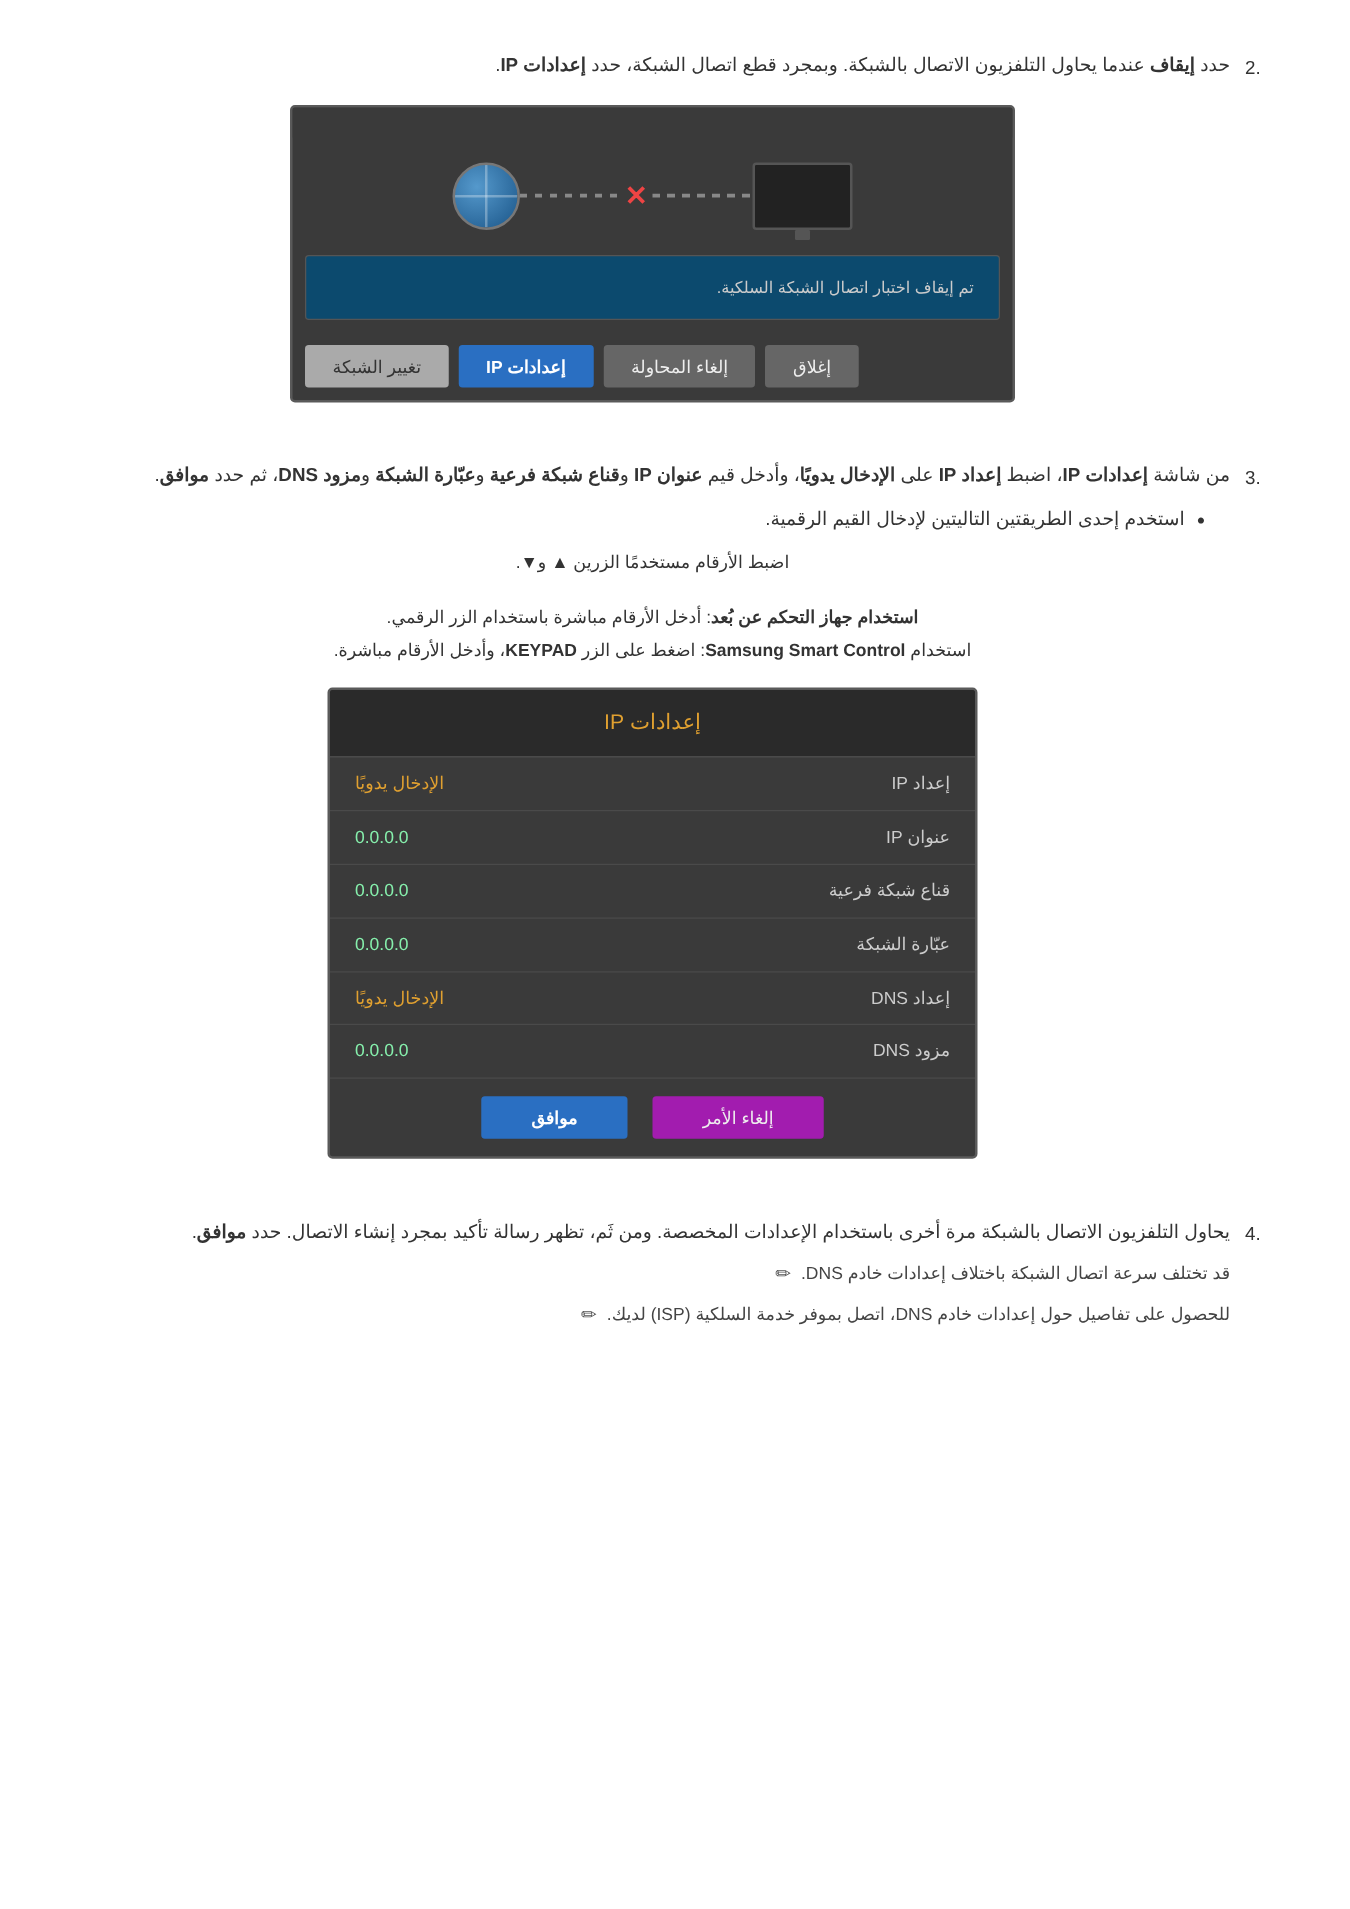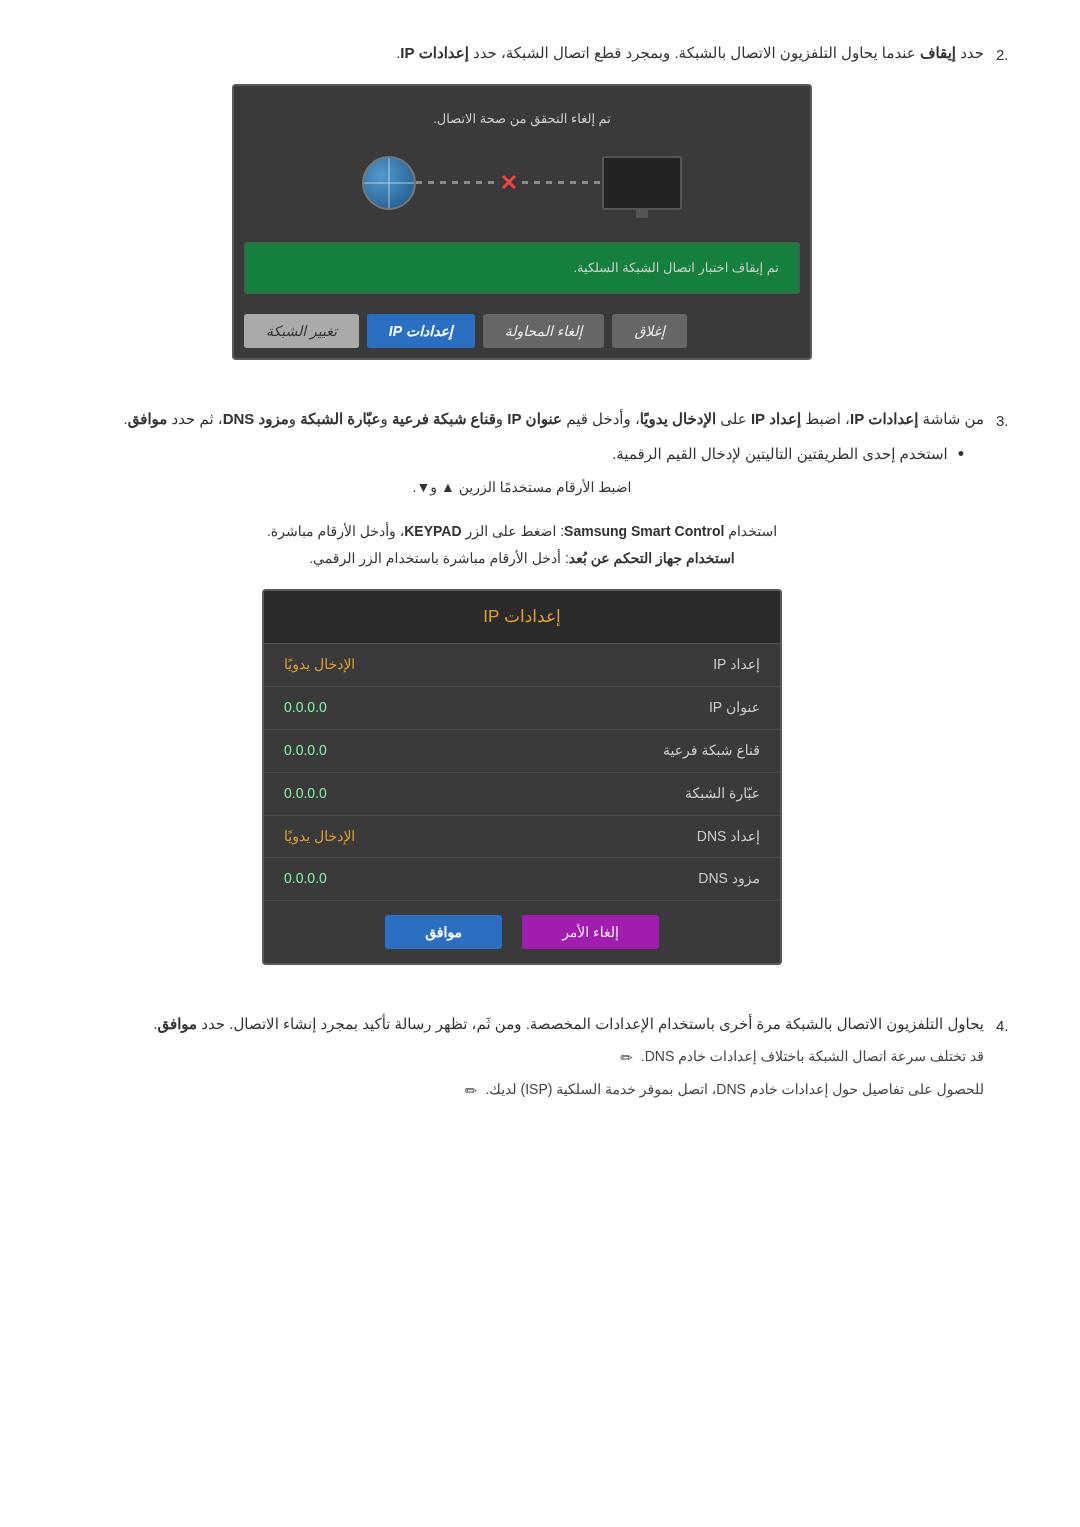--- a/index.html
+++ b/index.html
@@ -148,22 +148,22 @@
       position: absolute;
       top: 50%;
       left: 0;
       right: 0;
       height: 2px;
       background: rgba(255,255,255,0.3);
       transform: translateY(-50%);
     }
 
     .dialog-message-box {
-      background: #15803d;
-      margin: 12px 10px 10px;
+      background: #0c4a6e;
+      margin: 0 10px 10px;
       padding: 14px 20px;
       border: 1px solid #555;
       border-radius: 3px;
       text-align: right;
       direction: rtl;
     }
 
     .dialog-message {
       color: #ccc;
       font-size: 13px;
@@ -176,21 +176,20 @@
       justify-content: flex-end;
     }
 
     .btn-dialog {
       padding: 9px 22px;
       border: none;
       border-radius: 3px;
       font-size: 14px;
       cursor: pointer;
       direction: rtl;
-      font-style: italic;
     }
 
     .btn-gray {
       background: #666;
       color: #eee;
     }
 
     .btn-blue {
       background: #2a6fc2;
       color: #fff;
@@ -346,21 +345,20 @@
 
 <div class="step">
   <div class="step-number">2.</div>
   <div class="step-content">
     <div class="step-text">
       حدد <span class="bold">إيقاف</span> عندما يحاول التلفزيون الاتصال بالشبكة. وبمجرد قطع اتصال الشبكة، حدد <span class="bold">إعدادات IP</span>.
     </div>
 
     <div class="dialog-outer">
       <div class="dialog-header">
-        <div class="dialog-subtitle">تم إلغاء التحقق من صحة الاتصال.</div>
       </div>
 
       <div class="dialog-icons-area">
         <div class="tv-icon"></div>
         <div class="dotted-line"></div>
         <span class="x-mark">✕</span>
         <div class="dotted-line"></div>
         <div class="globe-icon"></div>
       </div>
 
@@ -387,24 +385,24 @@
 
     <div class="bullet-section">
       <div class="bullet-item">
         <span class="bullet-dot">•</span>
         <span>استخدم إحدى الطريقتين التاليتين لإدخال القيم الرقمية.</span>
       </div>
     </div>
 
     <div class="sub-text">اضبط الأرقام مستخدمًا الزرين ▲ و▼.</div>
     <div class="sub-note">
+      <span class="highlight-bold">استخدام جهاز التحكم عن بُعد</span>: أدخل الأرقام مباشرة باستخدام الزر الرقمي.
+    </div>
+    <div class="sub-note">
       استخدام <span class="highlight-bold">Samsung Smart Control</span>: اضغط على الزر <span class="highlight-bold">KEYPAD</span>، وأدخل الأرقام مباشرة.
-    </div>
-    <div class="sub-note">
-      <span class="highlight-bold">استخدام جهاز التحكم عن بُعد</span>: أدخل الأرقام مباشرة باستخدام الزر الرقمي.
     </div>
 
     <div class="ip-dialog-outer">
       <div class="ip-dialog-header">
         <div class="ip-dialog-title">إعدادات IP</div>
       </div>
       <div class="ip-dialog-body">
 
         <div class="ip-row">
           <div class="ip-row-label">إعداد IP</div>

